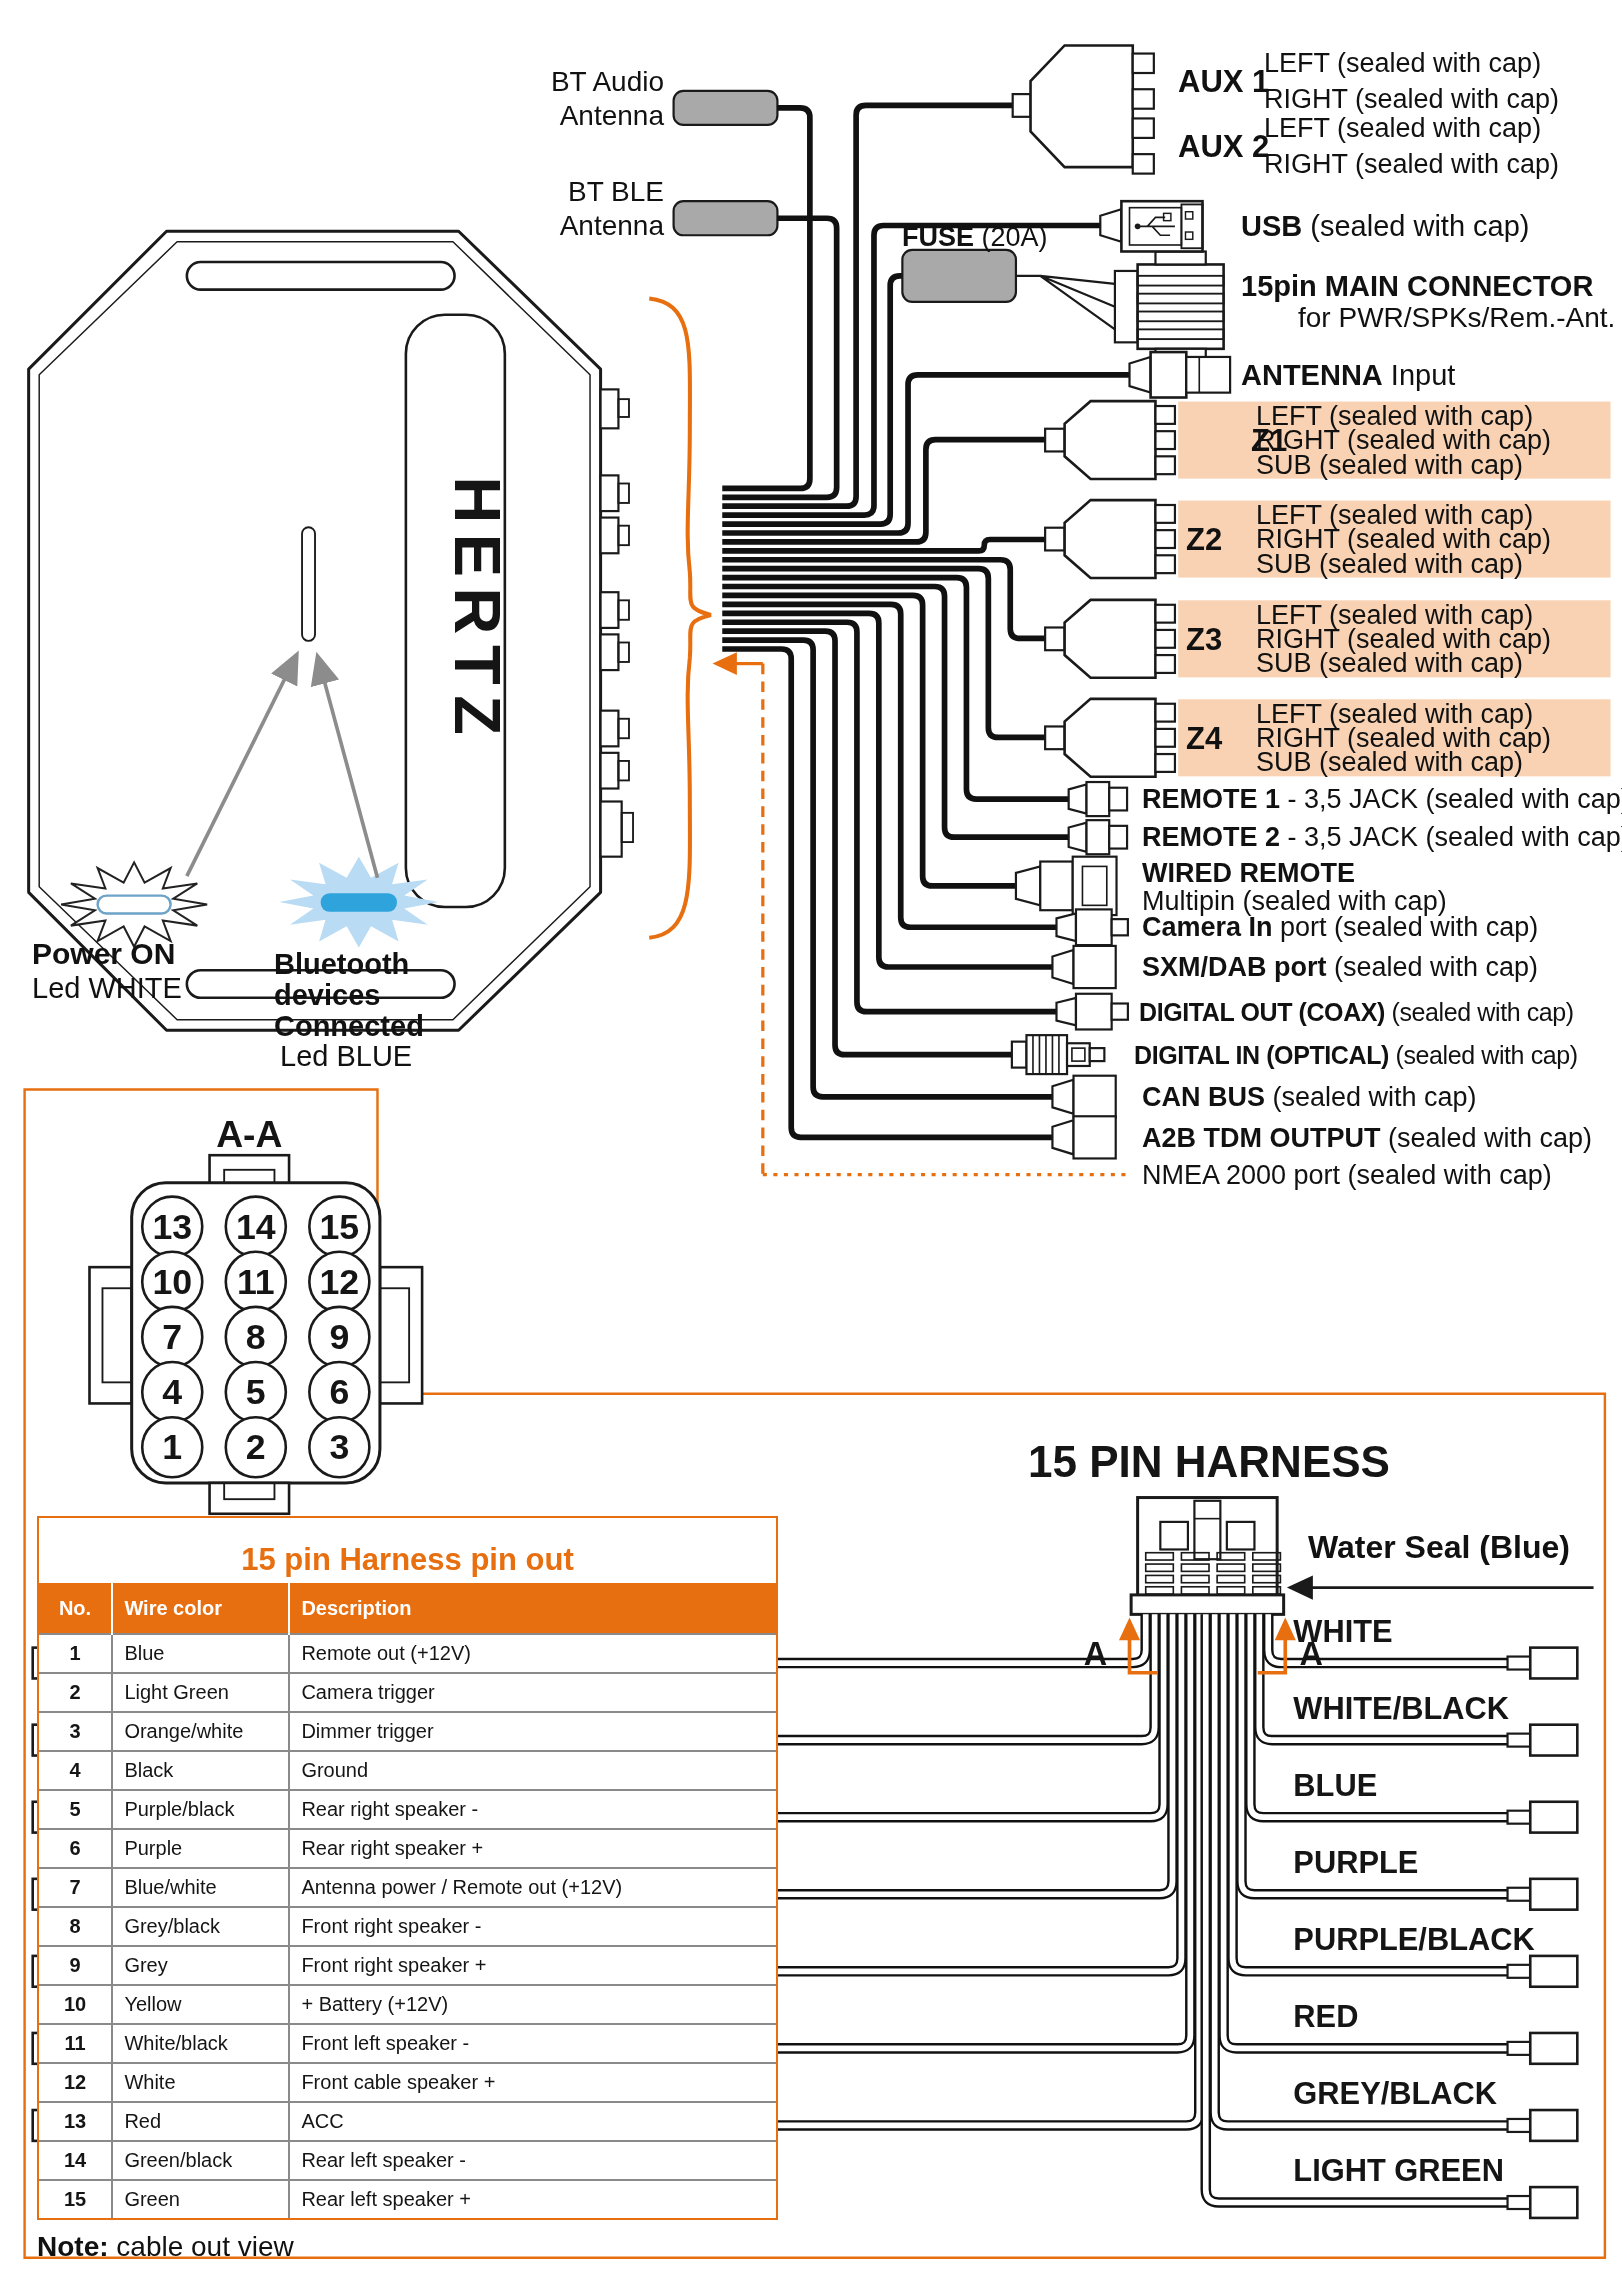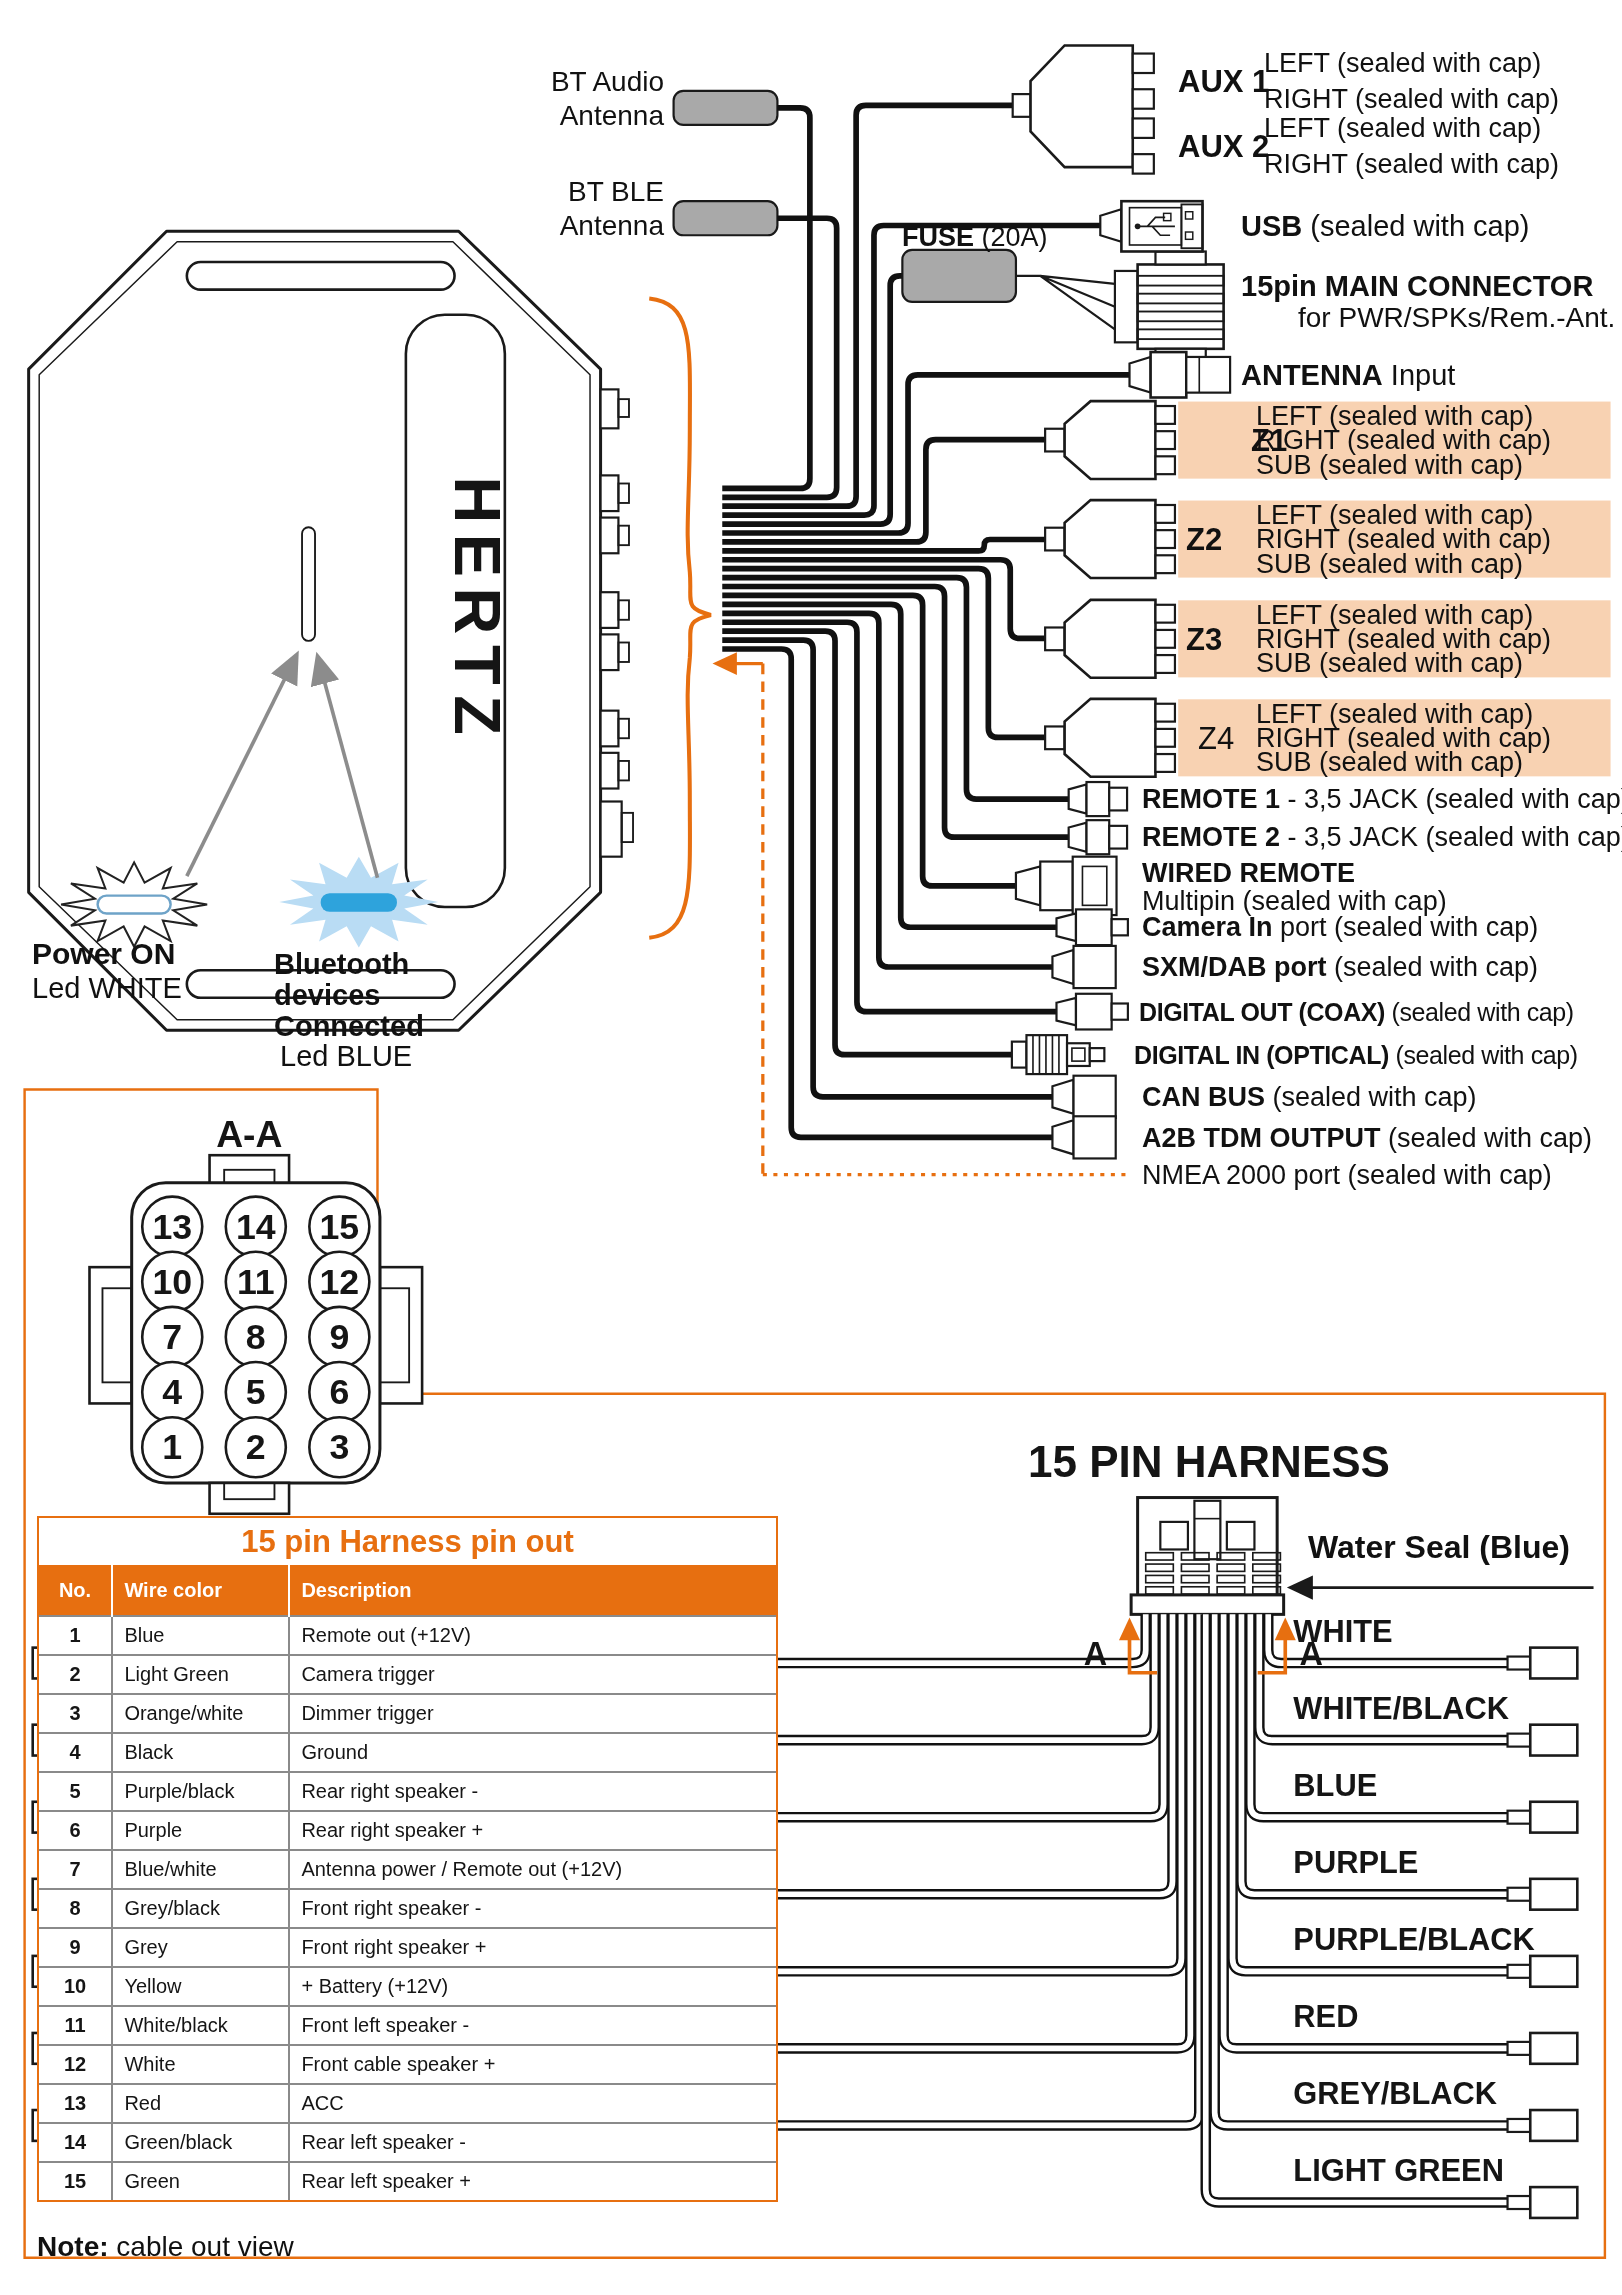--- a/index.html
+++ b/index.html
@@ -38,21 +38,21 @@
   
   .lbl{position:absolute;transform:translateY(-50%);white-space:nowrap;font-size:27px;line-height:1;color:#111;}
   .lbl2{position:absolute;white-space:nowrap;color:#111;}
   .f31{font-size:25px;letter-spacing:-0.4px}
   .f33{font-size:27px}.f34{font-size:28px}.f35{font-size:28px}.f36{font-size:29px}
   .f37{font-size:30px}.f38{font-size:31px}.f40{font-size:32px}
   .bold{font-weight:bold}
   .rt{text-align:right}
   
   .ptable{position:absolute;left:37px;top:1516px;width:737px;border:2.4px solid var(--orange);background:#fff;}
-  .ptitle{height:47px;line-height:47px;text-align:center;color:var(--orange);font-weight:bold;font-size:31px;}
+  .ptitle{height:47px;line-height:47px;text-align:center;color:var(--orange);font-weight:bold;font-size:31px;margin-top:18px;}
   .ptable table{width:100%;border-collapse:collapse;font-size:20px;table-layout:fixed;}
   .ptable th{background:var(--orange);color:#fff;font-weight:bold;height:50px;text-align:left;padding:0 0 0 11.4px;border-left:2.4px solid #fff;}
   .ptable th:first-child{border-left:none;text-align:center;padding:0;}
   .ptable col.c1{width:73px}.ptable col.c2{width:177px}
   .ptable td{height:37px;border-top:2px solid #8a8a8a;padding:0 0 0 11.4px;}
   .ptable td.no{font-weight:bold;text-align:center;padding:0;border-right:2px solid #8a8a8a;}
   .ptable td.wc{border-right:2px solid #8a8a8a;}
   .hdr-title{position:absolute;left:933px;top:1462px;width:552px;text-align:center;transform:translateY(-50%);font-weight:bold;font-size:44px;}
 </style>
 </head>
@@ -451,21 +451,21 @@
       <div class="lbl" style="left: 1256px; top: 440px; font-size: 27px;">RIGHT (sealed with cap)</div>
       <div class="lbl" style="left: 1256px; top: 465px; font-size: 27px;">SUB (sealed with cap)</div>
       <div class="lbl" style="left: 1186px; top: 539px; font-size: 31px; font-weight: bold;">Z2</div>
       <div class="lbl" style="left: 1256px; top: 515px; font-size: 27px;">LEFT (sealed with cap)</div>
       <div class="lbl" style="left: 1256px; top: 539px; font-size: 27px;">RIGHT (sealed with cap)</div>
       <div class="lbl" style="left: 1256px; top: 564px; font-size: 27px;">SUB (sealed with cap)</div>
       <div class="lbl" style="left: 1186px; top: 639px; font-size: 31px; font-weight: bold;">Z3</div>
       <div class="lbl" style="left: 1256px; top: 615px; font-size: 27px;">LEFT (sealed with cap)</div>
       <div class="lbl" style="left: 1256px; top: 639px; font-size: 27px;">RIGHT (sealed with cap)</div>
       <div class="lbl" style="left: 1256px; top: 663px; font-size: 27px;">SUB (sealed with cap)</div>
-      <div class="lbl" style="left: 1186px; top: 738px; font-size: 31px; font-weight: normal; margin-left: 12px;">Z4</div>
+      <div class="lbl" style="left: 1186px; top: 738px; font-size: 31px; font-weight: bold;">Z4</div>
       <div class="lbl" style="left: 1256px; top: 714px; font-size: 27px;">LEFT (sealed with cap)</div>
       <div class="lbl" style="left: 1256px; top: 738px; font-size: 27px;">RIGHT (sealed with cap)</div>
       <div class="lbl" style="left: 1256px; top: 762px; font-size: 27px;">SUB (sealed with cap)</div>
     </div>
 
 <div class="ptable">
   <div class="ptitle">15 pin Harness pin out</div>
   <table>
     <colgroup>
           <col class="c1">

